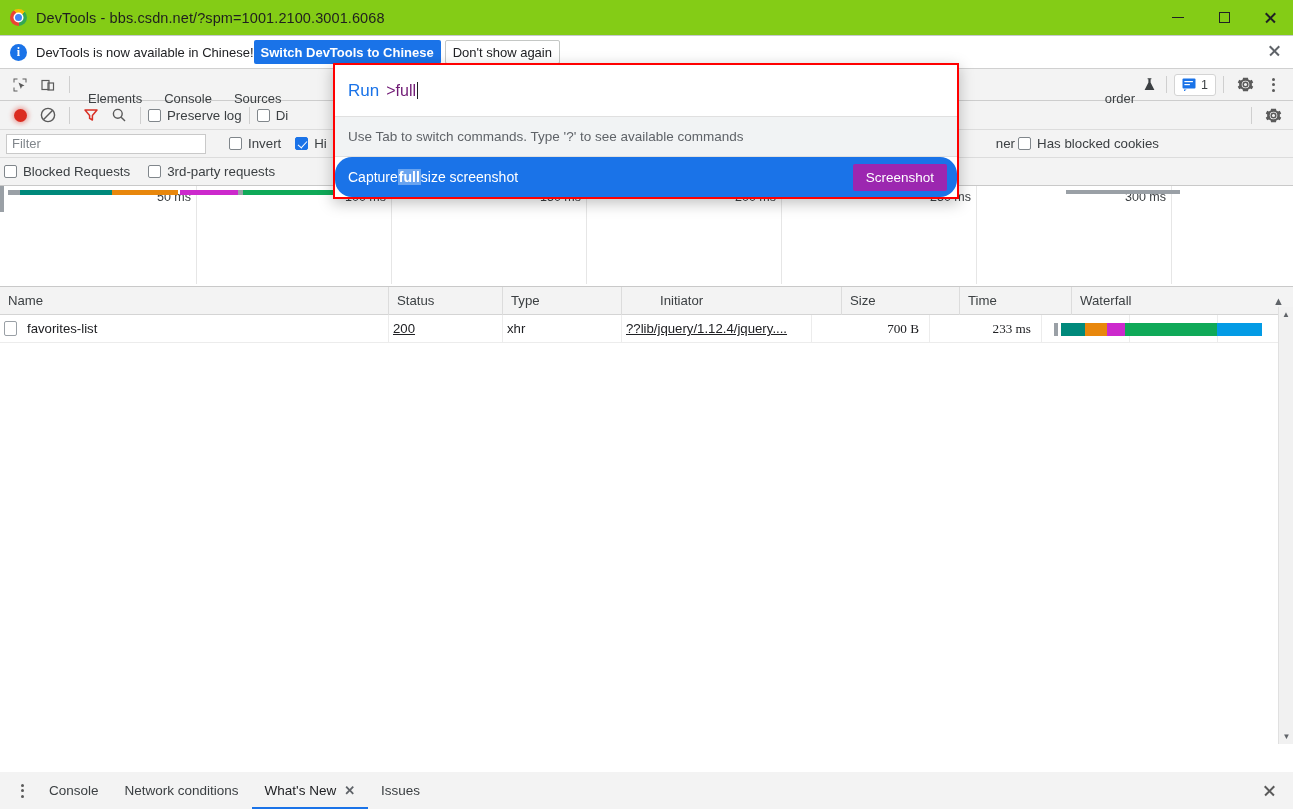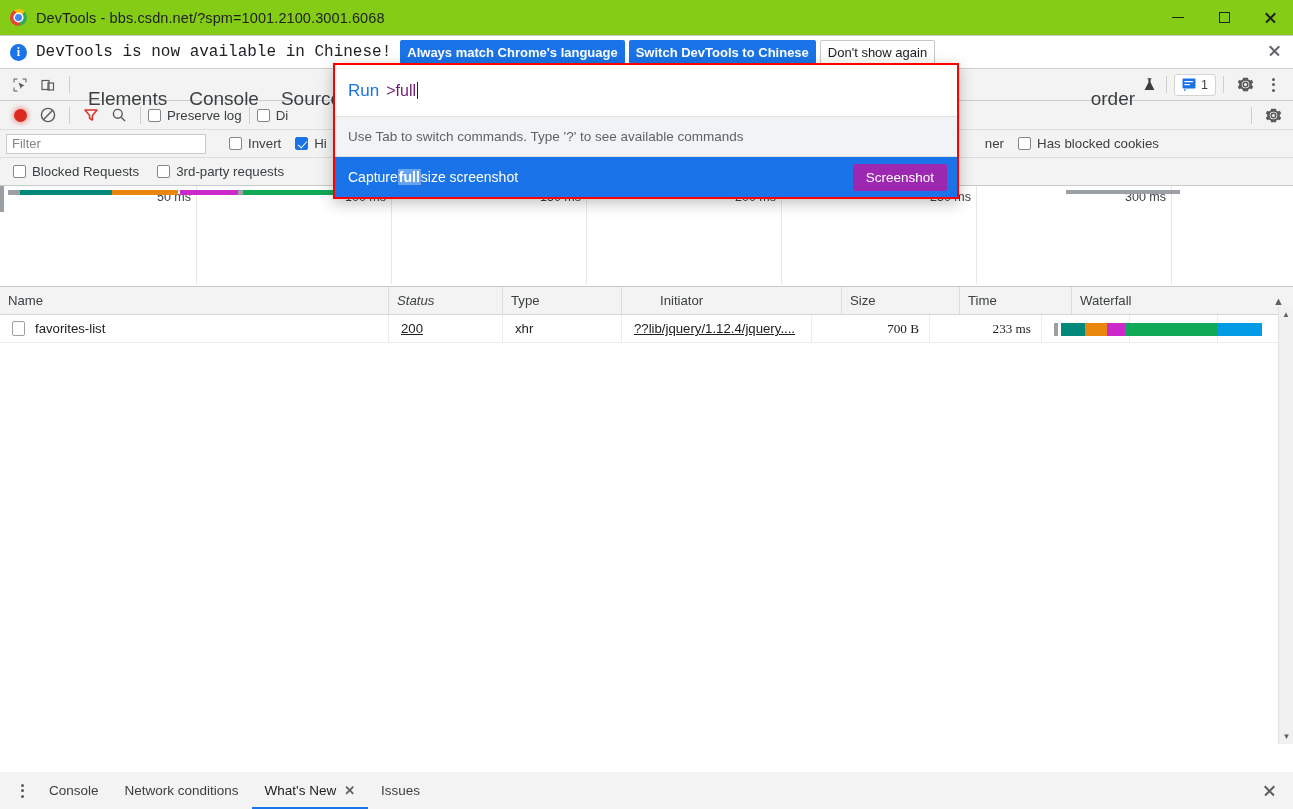--- a/index.html
+++ b/index.html
@@ -53,21 +53,21 @@
     height: 33px; background: #fff; display: flex; align-items: center;
     border-bottom: 1px solid #d0d0d0; padding-left: 10px;
   }
   .info-icon {
     width: 17px; height: 17px; border-radius: 50%;
     background: #1a73e8; color: #fff;
     font-size: 12px; font-weight: bold; font-family: "Liberation Serif", serif;
     display: flex; align-items: center; justify-content: center;
     margin-right: 9px; flex: none;
   }
-  .info-text { font-size: 16px; color: #202124; margin-right: 9px; white-space: nowrap; font-family: Liberation Mono, monospace; }
+  .info-text { font-size: 13px; color: #202124; white-space: nowrap; }
   .info-btn {
     height: 24px; padding: 0 7px; font-size: 13px;
     display: flex; align-items: center; border-radius: 2px;
     margin-right: 4px; white-space: nowrap; cursor: default;
   }
   .info-btn.primary { background: #1a73e8; color: #fff; font-weight: bold; }
   .info-btn.plain { background: #fff; color: #202124; border: 1px solid #c4c7c5; }
   .infobar-close { margin-left: auto; margin-right: 12px; color: #5f6368; }
 
   
@@ -76,21 +76,21 @@
     border-bottom: 1px solid #cdcdcd;
   }
   .icon-btn {
     width: 28px; height: 26px; display: flex; align-items: center;
     justify-content: center; color: #5a5a5a; flex: none;
   }
   .icon-btn.first { margin-left: 6px; }
   .vsep { width: 1px; height: 17px; background: #cfcfcf; margin: 0 7px; flex: none; }
   .panel-tab {
     padding: 0 11px; height: 32px; display: flex; align-items: center;
-    font-size: 19px; color: #3c4043; white-space: nowrap; margin-top: 28px;
+    font-size: 13px; color: #3c4043; white-space: nowrap; margin-top: 28px;
   }
   .tab-right { margin-left: auto; display: flex; align-items: center; padding-right: 6px; }
   .msg-badge {
     display: flex; align-items: center; gap: 5px;
     border: 1px solid #d4d4d4; border-radius: 3px;
     height: 22px; padding: 0 7px; background: #fff;
   }
   .msg-badge .count { font-size: 12.5px; color: #3c4043; }
   .kebab { display: flex; flex-direction: column; gap: 2.5px; align-items: center; }
   .kebab i { width: 3px; height: 3px; border-radius: 50%; background: #5a5a5a; display:block; }
@@ -125,21 +125,21 @@
     border-bottom: 1px solid #dcdcdc; padding-left: 6px;
   }
   .filter-input {
     width: 200px; height: 20px; border: 1px solid #c9c9c9; background: #fff;
     font-size: 13px; color: #202124; padding: 0 5px; outline: none;
     font-family: "Liberation Sans", sans-serif;
   }
   .filter-input::placeholder { color: #80868b; }
   .filter2-bar {
     height: 28px; background: #f3f3f3; display: flex; align-items: center;
-    border-bottom: 1px solid #c9c9c9; padding-left: 13px; gap: 18px;
+    border-bottom: 1px solid #c9c9c9; padding-left: 4px; gap: 18px;
   }
 
   
   .overview { position: relative; height: 101px; background: #fff; border-bottom: 1px solid #c9c9c9; }
   .ov-ruler { position: relative; height: 26px; }
   .ov-tick { position: absolute; top: 0; bottom: -72px; width: 1px; background: #e6e6e6; }
   .ov-label {
     position: absolute; top: 4px; font-size: 12.5px; color: #3c4043;
     transform: translateX(-100%); padding-right: 5px; white-space: nowrap;
   }
@@ -155,21 +155,21 @@
   }
   .th { padding-left: 8px; height: 28px; display: flex; align-items: center;
         border-right: 1px solid #dcdcdc; flex: none; }
   .th.sorted { position: relative; }
   .sort-arrow { margin-left: auto; margin-right: 9px; font-size: 11px; color: #5f6368; }
   .row {
     display: flex; height: 28px; align-items: center;
     border-bottom: 1px solid #ececec; font-size: 13.2px; color: #202124;
     background: #fff;
   }
-  .td { padding-left: 12px; height: 28px; display: flex; align-items: center;
+  .td { padding-left: 4px; height: 28px; display: flex; align-items: center;
         border-right: 1px solid #ececec; flex: none; overflow: hidden; }
   .td.num { justify-content: flex-end; padding-right: 10px; font-family: Liberation Serif, serif; }
   .name-cell { display: flex; align-items: center; gap: 10px; }
   .sq { width: 13px; height: 15px; border: 1.2px solid #9aa0a6; border-radius: 2px; flex: none; }
   .initiator-link { color: #202124; text-decoration: underline; white-space: nowrap; }
   .wf-cell { position: relative; flex: 1; height: 28px; }
   .wf-bar { position: absolute; top: 8px; height: 13px; display: flex; }
   .wf-seg { height: 13px; }
   .wf-gridline { position: absolute; top: 0; bottom: 0; width: 1px; background: #ececec; }
 
@@ -224,21 +224,21 @@
     display: inline-block; width: 1.3px; height: 17px; background: #202124;
     vertical-align: -3px; margin-left: 1px;
   }
   .cmd-hint {
     height: 40px; background: #f1f3f4; display: flex; align-items: center;
     padding-left: 13px; font-size: 13.5px; color: #5f6368;
     border-bottom: 1px solid #e0e0e0;
   }
   .cmd-result {
     height: 40px; background: #1a73e8; display: flex; align-items: center;
-    padding: 0 10px 0 13px; color: #fff; font-size: 14px;
+    padding: 0 10px 0 13px; color: #fff; font-size: 14px; border-radius: 17px;
   }
   .cmd-result .hl { background: rgba(255,255,255,.35); color: #fff; font-weight: bold; padding: 0 1px; }
   .cmd-tag {
     margin-left: auto; background: #9c27b0; color: #fff;
     font-size: 13.5px; height: 27px; padding: 0 13px;
     display: flex; align-items: center; border-radius: 2px;
   }
 </style>
 </head>
 <body>
@@ -257,21 +257,20 @@
         </div>
       <div class="win-btn close">
           <span class="glyph-x"></span>
         </div>
     </div>
   </div>
 
   <div class="infobar">
     <div class="info-icon">i</div>
     <div class="info-text">DevTools is now available in Chinese!</div>
-    <div class="info-btn primary">Always match Chrome's language</div>
     <div class="info-btn primary">Switch DevTools to Chinese</div>
     <div class="info-btn plain">Don't show again</div>
     <div class="infobar-close">
       <span class="glyph-x" style="display:inline-block"></span>
     </div>
   </div>
 
   <div class="tabstrip">
     <div class="icon-btn first">
       <svg width="16" height="16" viewBox="0 0 16 16">
@@ -369,21 +368,21 @@
   <div class="filter-bar">
     <input class="filter-input" placeholder="Filter" style="">
     <label class="chk" style="margin-left:23px">
       <span class="box"></span>
       <span>Invert</span>
     </label>
     <label class="chk" style="margin-left:14px">
       <span class="box checked"></span>
       <span>Hi</span>
     </label>
-    <span style="margin-left:auto;margin-right:14px;display:flex;align-items:flex-end;gap:14px">
+    <span style="margin-left:auto;margin-right:14px;display:flex;align-items:flex-end;gap:3px">
       <span style="font-size:13.3px;color:#3c4043">ner</span>
       <label class="chk" style="margin-right:120px">
         <span class="box"></span>
         <span>Has blocked cookies</span>
       </label>
     </span>
   </div>
 
   <div class="filter2-bar">
     <label class="chk">
@@ -421,21 +420,21 @@
         <div class="ov-band" style="left: 243px; width: 460px; top: 4px; background: rgb(15, 169, 88);"></div>
         <div class="ov-band" style="left: 703px; width: 219px; top: 4px; background: rgb(3, 155, 229);"></div>
         <div class="ov-grayline" style="left: 1066px; width: 114px; top: 4px; background: rgb(154, 160, 166);"></div>
       </div>
   </div>
 
   <div class="table-head" id="table-head">
       <div class="th" style="width: 389px;">
         <span>Name</span>
       </div>
-      <div class="th" style="width: 114px; font-style: italic;">
+      <div class="th" style="width: 114px;">
         <span>Status</span>
       </div>
       <div class="th" style="width: 119px;">
         <span>Type</span>
       </div>
       <div class="th" style="width: 190px; margin-left: 30px;">
         <span>Initiator</span>
       </div>
       <div class="th" style="width: 118px;">
         <span>Size</span>

